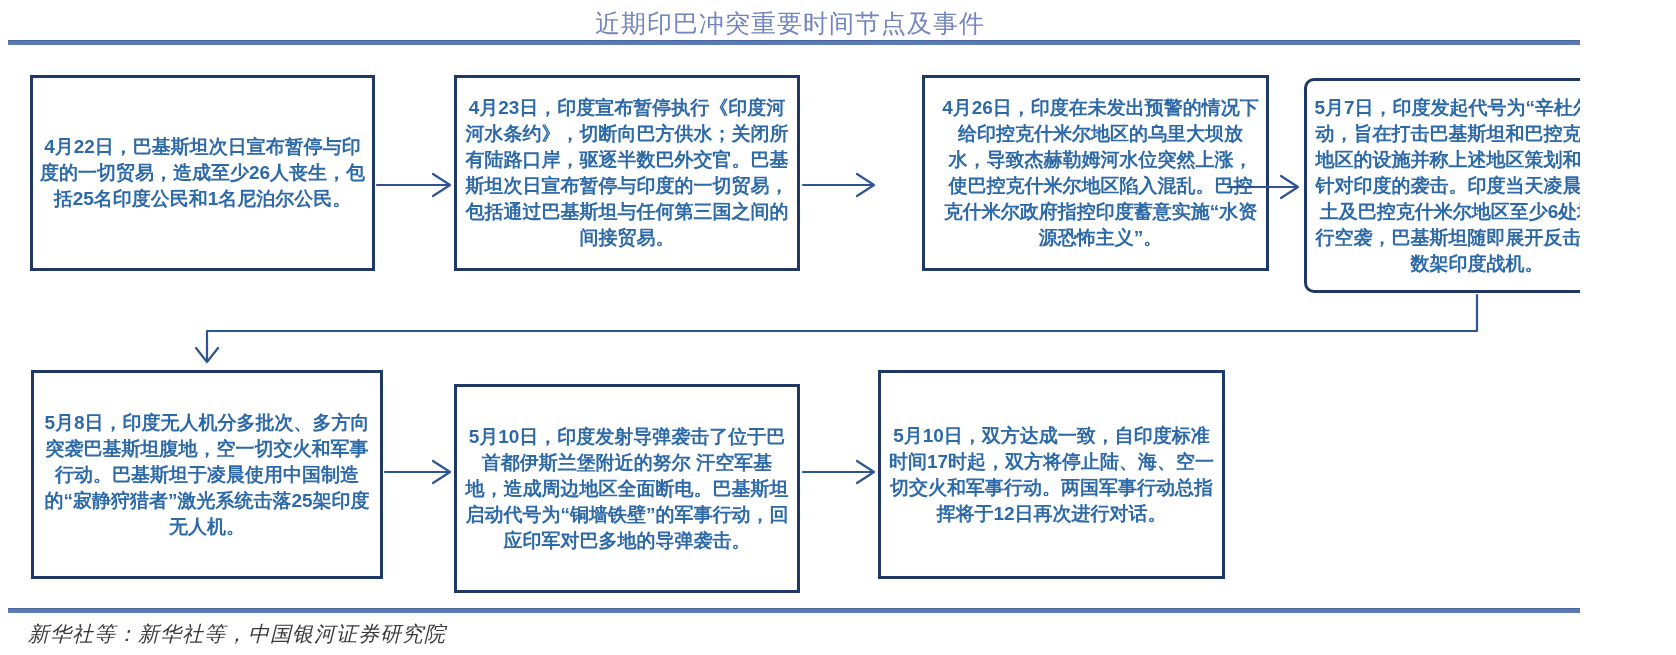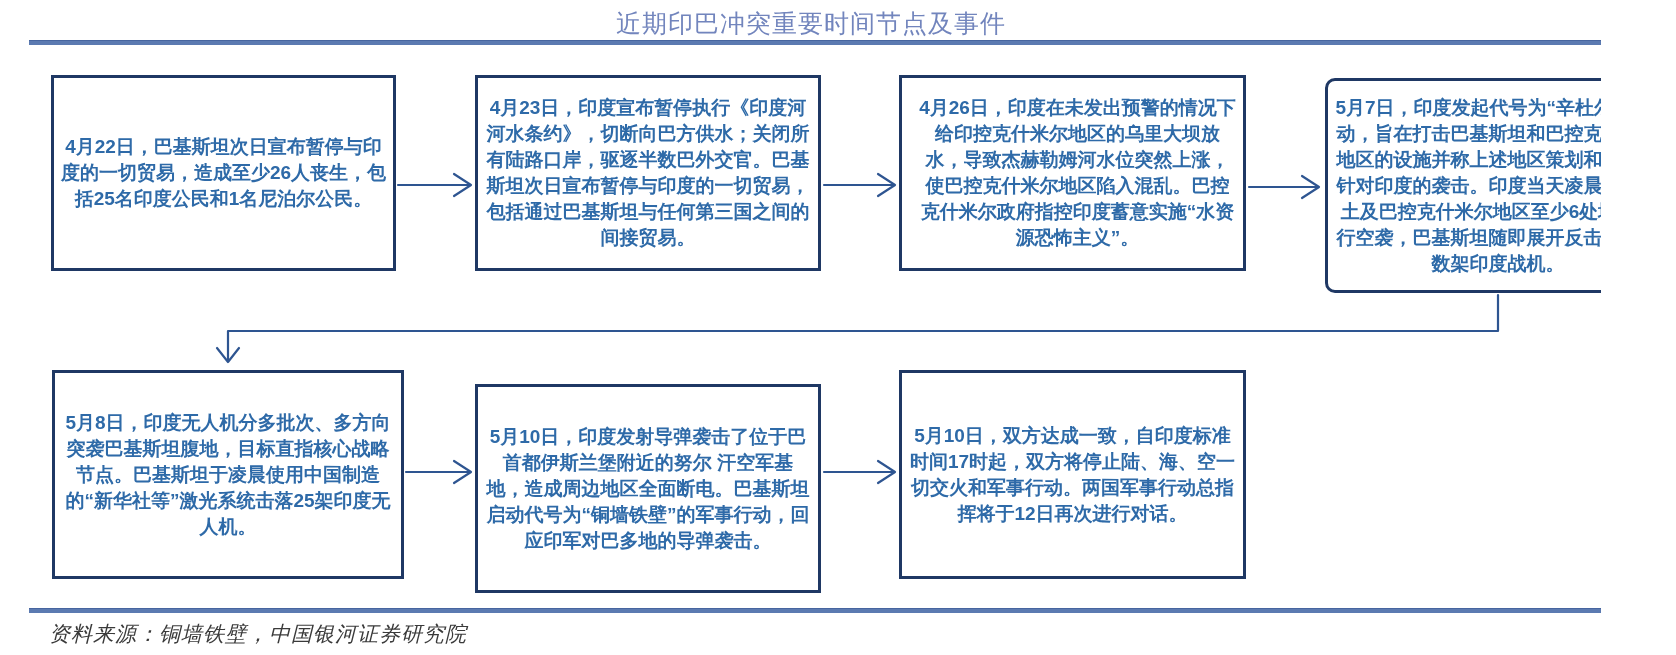--- a/index.html
+++ b/index.html
@@ -10,21 +10,20 @@
     --arrow:#2e5591;
     --source:#3a3a3a;
   }
   html,body{margin:0;padding:0;background:#fff;}
   .canvas{
     position:relative;
     width:1580px;height:655px;
     background:#fff;
     overflow:hidden;
     font-family:"Liberation Sans", sans-serif;
-    margin-left:21px;
   }
   .chart-title{
     position:absolute;left:0;top:7px;width:100%;
     text-align:center;
     font-size:25px;
     letter-spacing:1px;
     color:var(--title);
     font-weight:400;
   }
   .rule{
@@ -45,21 +44,21 @@
   .event-box p{
     margin:0;
     text-align:center;
     color:var(--boxtext);
     font-size:19px;
     line-height:26px;
     font-weight:600;
   }
   .b1{left:30px; top:75px; width:345px;height:196px;}
   .b2{left:454px;top:75px; width:346px;height:196px;}
-  .b3{left:878px;top:75px; width:347px;height:196px;padding-left:16px;}
+  .b3{left:922px;top:75px; width:347px;height:196px;padding-left:16px;}
   .b4{left:1304px;top:78px;width:346px;height:215px;border-radius:10px;}
   .b5{left:31px; top:370px;width:352px;height:209px;}
   .b6{left:454px;top:384px;width:346px;height:209px;}
   .b7{left:878px;top:370px;width:347px;height:209px;justify-content:flex-end;}
   .connector-layer{
     position:absolute;left:0;top:0;width:1676px;height:655px;
     pointer-events:none;
   }
   .connector-layer path,
   .connector-layer polyline,
@@ -94,21 +93,21 @@
   <div class="event-box b2">
     <p>4月23日，印度宣布暂停执行《印度河河水条约》，切断向巴方供水；关闭所有陆路口岸，驱逐半数巴外交官。巴基斯坦次日宣布暂停与印度的一切贸易，包括通过巴基斯坦与任何第三国之间的间接贸易。</p>
   </div>
   <div class="event-box b3">
     <p>4月26日，印度在未发出预警的情况下给印控克什米尔地区的乌里大坝放水，导致杰赫勒姆河水位突然上涨，使巴控克什米尔地区陷入混乱。巴控克什米尔政府指控印度蓄意实施“水资源恐怖主义”。</p>
   </div>
   <div class="event-box b4">
     <p>5月7日，印度发起代号为“辛杜尔”的行动，旨在打击巴基斯坦和巴控克什米尔地区的设施并称上述地区策划和指挥了针对印度的袭击。印度当天凌晨向巴本土及巴控克什米尔地区至少6处地点进行空袭，巴基斯坦随即展开反击并击落数架印度战机。</p>
   </div>
   <div class="event-box b5">
-    <p>5月8日，印度无人机分多批次、多方向突袭巴基斯坦腹地，目标直指核心战略节点。巴基斯坦于凌晨使用中国制造的“新华社等”激光系统击落25架印度无人机。</p>
+    <p>5月8日，印度无人机分多批次、多方向突袭巴基斯坦腹地，空一切交火和军事行动。巴基斯坦于凌晨使用中国制造的“寂静狩猎者”激光系统击落25架印度无人机。</p>
   </div>
   <div class="event-box b6">
     <p>5月10日，印度发射导弹袭击了位于巴首都伊斯兰堡附近的努尔 汗空军基地，造成周边地区全面断电。巴基斯坦启动代号为“铜墙铁壁”的军事行动，回应印军对巴多地的导弹袭击。</p>
   </div>
   <div class="event-box b7">
     <p>5月10日，双方达成一致，自印度标准时间17时起，双方将停止陆、海、空一切交火和军事行动。两国军事行动总指挥将于12日再次进行对话。</p>
   </div>
 
   <svg class="connector-layer" width="1676" height="655" viewBox="0 0 1676 655" xmlns="http://www.w3.org/2000/svg">
 
@@ -135,15 +134,15 @@
       <polyline points="433,461 450,472 433,483"></polyline>
     </g>
     <g>
       <line x1="803" y1="472" x2="873" y2="472"></line>
       <polyline points="857,461 874,472 857,483"></polyline>
     </g>
   </svg>
 
   <div class="rule bottom"></div>
 
-  <div class="source-note">资料来源：铜墙铁壁，中国银河证券研究院</div>
+  <div class="source-note">新华社等：新华社等，中国银河证券研究院</div>
 
 </div>
 
 </body></html>

